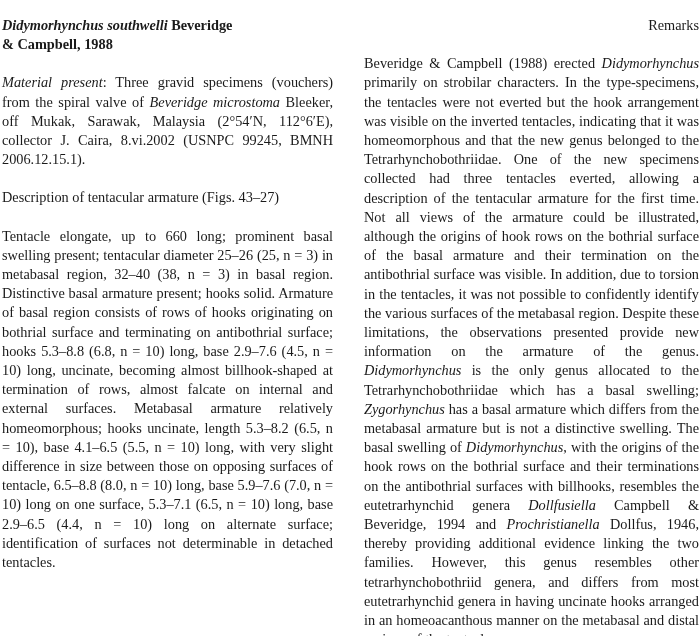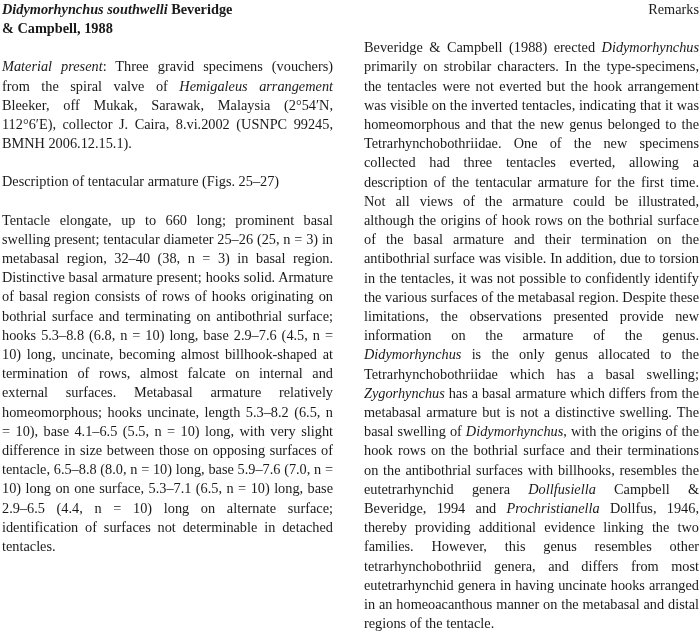--- a/index.html
+++ b/index.html
@@ -3,42 +3,42 @@
 <meta charset="utf-8">
 <style>
   html, body { margin: 0; padding: 0; background: #ffffff; }
   body {
     width: 700px; height: 636px; overflow: hidden; position: relative;
     font-family: "Liberation Serif", "DejaVu Serif", serif;
     color: #1a1a1a;
     font-size: 14.3px;
     line-height: 19.2px;
   }
-  .col { position: absolute; top: 0; }
+  .col { position: absolute; top: 16px; }
   .col-left { left: 2px; width: 331px; }
   .col-right { left: 364px; width: 335px; }
   p { margin: 0; text-align: justify; }
   .heading-bold { font-weight: bold; }
   .gap { height: 19px; }
   i { font-style: italic; }
 </style>
 </head>
 <body>
 
 <div class="col col-left">
   <p class="heading-bold" style="text-align:left;">
     <i>Didymorhynchus southwelli</i><span> Beveridge</span><br>
     <span>&amp; Campbell, 1988</span>
   </p>
   <div class="gap"></div>
   <p>
-    <i>Material present</i><span>: Three gravid specimens (vouchers) from the spiral valve of </span><i>Hemigaleus arrangement</i><span> Bleeker, off Mukak, Sarawak, Malaysia (2°54′N, 112°6′E), collector J. Caira, 8.vi.2002 (USNPC 99245, BMNH 2006.12.15.1).</span>
+    <i>Material present</i><span>: Three gravid specimens (vouchers) from the spiral valve of </span><i>Beveridge microstoma</i><span> Bleeker, off Mukak, Sarawak, Malaysia (2°54′N, 112°6′E), collector J. Caira, 8.vi.2002 (USNPC 99245, BMNH 2006.12.15.1).</span>
   </p>
   <div class="gap"></div>
-  <p style="text-align:left;">Description of tentacular armature (Figs. 25–27)</p>
+  <p style="text-align:left;">Description of tentacular armature (Figs. 43–27)</p>
   <div class="gap"></div>
   <p>Tentacle elongate, up to 660 long; prominent basal swelling present; tentacular diameter 25–26 (25, n = 3) in metabasal region, 32–40 (38, n = 3) in basal region. Distinctive basal armature present; hooks solid. Armature of basal region consists of rows of hooks originating on bothrial surface and terminating on antibothrial surface; hooks 5.3–8.8 (6.8, n = 10) long, base 2.9–7.6 (4.5, n = 10) long, uncinate, becoming almost billhook-shaped at termination of rows, almost falcate on internal and external surfaces. Metabasal armature relatively homeomorphous; hooks uncinate, length 5.3–8.2 (6.5, n = 10), base 4.1–6.5 (5.5, n = 10) long, with very slight difference in size between those on opposing surfaces of tentacle, 6.5–8.8 (8.0, n = 10) long, base 5.9–7.6 (7.0, n = 10) long on one surface, 5.3–7.1 (6.5, n = 10) long, base 2.9–6.5 (4.4, n = 10) long on alternate surface; identification of surfaces not determinable in detached tentacles.</p>
 </div>
 
 <div class="col col-right">
   <p style="text-align:right;">Remarks</p>
   <div class="gap"></div>
   <p id="remarks-body"><span>Beveridge &amp; Campbell (1988) erected </span><i>Didymorhynchus</i><span> primarily on strobilar characters. In the type-specimens, the tentacles were not everted but the hook arrangement was visible on the inverted tentacles, indicating that it was homeomorphous and that the new genus belonged to the Tetrarhynchobothriidae. One of the new specimens collected had three tentacles everted, allowing a description of the tentacular armature for the first time. Not all views of the armature could be illustrated, although the origins of hook rows on the bothrial surface of the basal armature and their termination on the antibothrial surface was visible. In addition, due to torsion in the tentacles, it was not possible to confidently identify the various surfaces of the metabasal region. Despite these limitations, the observations presented provide new information on the armature of the genus. </span><i>Didymorhynchus</i><span> is the only genus allocated to the Tetrarhynchobothriidae which has a basal swelling; </span><i>Zygorhynchus</i><span> has a basal armature which differs from the metabasal armature but is not a distinctive swelling. The basal swelling of </span><i>Didymorhynchus</i><span>, with the origins of the hook rows on the bothrial surface and their terminations on the antibothrial surfaces with billhooks, resembles the eutetrarhynchid genera </span><i>Dollfusiella</i><span> Campbell &amp; Beveridge, 1994 and </span><i>Prochristianella</i><span> Dollfus, 1946, thereby providing additional evidence linking the two families. However, this genus resembles other tetrarhynchobothriid genera, and differs from most eutetrarhynchid genera in having uncinate hooks arranged in an homeoacanthous manner on the metabasal and distal regions of the tentacle.</span></p>
 </div>
 

